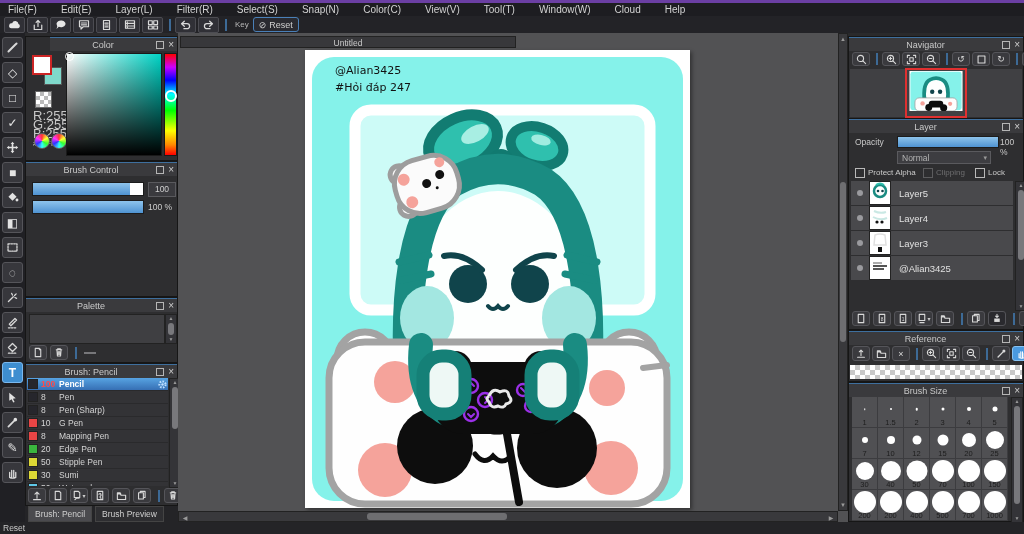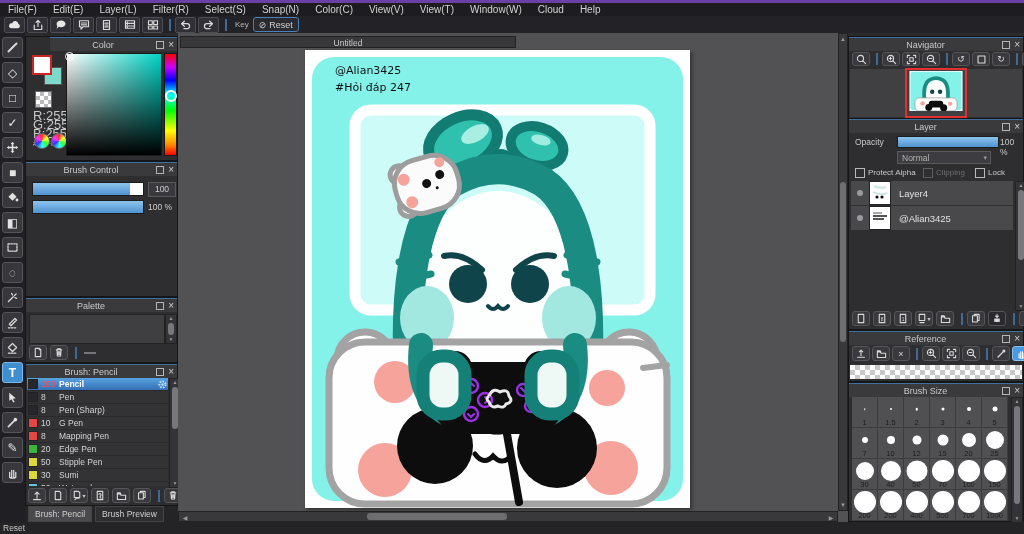--- a/index.html
+++ b/index.html
@@ -1,20 +1,20 @@
 <!DOCTYPE html>
 <html><head>
 <meta charset="utf-8">
 <style>
   html,body{margin:0;padding:0;background:#1b1b1d;}
   #app{position:relative;width:1024px;height:534px;background:#2a2a2c;overflow:hidden;
        font-family:"Liberation Sans",sans-serif;-webkit-font-smoothing:antialiased;}
   
   #titlestrip{position:absolute;left:0;top:0;width:1024px;height:3px;background:#6b3fa3;}
-  #menubar{position:absolute;left:0;top:3px;width:1024px;height:13px;background:#1d1d21;display:flex;align-items:center;}
+  #menubar{position:absolute;left:0;top:3px;width:1024px;height:13px;background:#1d1d21;display:flex;align-items:center;gap:8px;}
   .menu-item{font-size:10px;color:#d2d2d2;padding:0 8px;line-height:13px;cursor:default;}
   #toolbar{position:absolute;left:0;top:16px;width:1024px;height:17px;background:#232327;display:flex;align-items:center;padding-left:4px;box-sizing:border-box;}
   .tb-btn{width:19px;height:14px;margin-right:2px;display:flex;align-items:center;justify-content:center;
           background:#303036;border:1px solid #4c4c52;border-radius:2px;}
   .vsep{width:2px;height:12px;background:#3d6a96;margin:0 4px;}
   #key-label{font-size:8px;color:#b8b8b8;margin:0 4px;}
   #reset-button{display:flex;align-items:center;height:13px;border:1px solid #4a80b8;border-radius:3px;background:#2a2a30;padding:0 5px;}
   #reset-button .g{color:#cfcfcf;font-size:9px;margin-right:3px;}
   #reset-button .l{color:#cfcfcf;font-size:9px;}
   
@@ -135,21 +135,21 @@
 
   <div id="menubar">
     <span class="menu-item">File(F)</span>
     <span class="menu-item">Edit(E)</span>
     <span class="menu-item">Layer(L)</span>
     <span class="menu-item">Filter(R)</span>
     <span class="menu-item">Select(S)</span>
     <span class="menu-item">Snap(N)</span>
     <span class="menu-item">Color(C)</span>
     <span class="menu-item">View(V)</span>
-    <span class="menu-item">View(T)</span>
+    <span class="menu-item">Tool(T)</span>
     <span class="menu-item">Window(W)</span>
     <span class="menu-item">Cloud</span>
     <span class="menu-item">Help</span>
   </div>
 
   <div id="toolbar">
     <div class="tb-btn">
         <svg width="13" height="11" viewBox="0 0 16 13">
           <path d="M4.5 11 a3 3 0 1 1 .6-5.9 a4 4 0 0 1 7.8 .9 a2.6 2.6 0 0 1 -.4 5 Z" fill="#e6e6e6"></path>
         </svg>
@@ -661,25 +661,45 @@
       </span>
     <span class="chk" style="position:absolute;left:126px;top:49px;">
         <span class="box"></span>
         <span>Lock</span>
       </span>
     <div id="layer-list">
       <div class="layer-row">
         <span class="vis-dot"></span>
         <span class="l-thumb"><svg width="20" height="22" viewBox="0 0 20 22">
               <rect width="20" height="22" fill="#fff"></rect>
+              <circle cx="10" cy="9" r="6" fill="#fff" stroke="#1a8c82" stroke-width="2.5"></circle>
+              <circle cx="8" cy="9" r="1.3" fill="#10444b"></circle>
+              <circle cx="12.5" cy="9" r="1.3" fill="#10444b"></circle>
+              <path d="M6 3 q4 -3 8 0" stroke="#2fc0ae" stroke-width="2" fill="none"></path>
+            </svg></span>
+        <span class="l-name">Layer5</span>
+      </div>
+      <div class="layer-row">
+        <span class="vis-dot"></span>
+        <span class="l-thumb"><svg width="20" height="22" viewBox="0 0 20 22">
+              <rect width="20" height="22" fill="#fff"></rect>
               <path d="M4 4 q6 3 12 1 M3 10 q7 4 14 1" stroke="#c9e8e4" stroke-width="2" fill="none"></path>
               <circle cx="7" cy="15" r="1.6" fill="#111"></circle>
               <circle cx="12" cy="15" r="1.6" fill="#111"></circle>
             </svg></span>
         <span class="l-name">Layer4</span>
+      </div>
+      <div class="layer-row">
+        <span class="vis-dot"></span>
+        <span class="l-thumb"><svg width="20" height="22" viewBox="0 0 20 22">
+              <rect width="20" height="22" fill="#fff"></rect>
+              <path d="M5 3 q5 -2 10 0 l1 10 h-12 Z" fill="none" stroke="#e0e0e0" stroke-width="1.5"></path>
+              <rect x="8" y="15" width="4" height="5" fill="#111"></rect>
+            </svg></span>
+        <span class="l-name">Layer3</span>
       </div>
       <div class="layer-row">
         <span class="vis-dot"></span>
         <span class="l-thumb"><svg width="20" height="22" viewBox="0 0 20 22">
               <rect width="20" height="22" fill="#fff"></rect>
               <path d="M3 9 h14 M3 12 h11" stroke="#555" stroke-width="2"></path>
               <path d="M3 6 h9" stroke="#888" stroke-width="1.4"></path>
             </svg></span>
         <span class="l-name">@Alian3425</span>
       </div>

